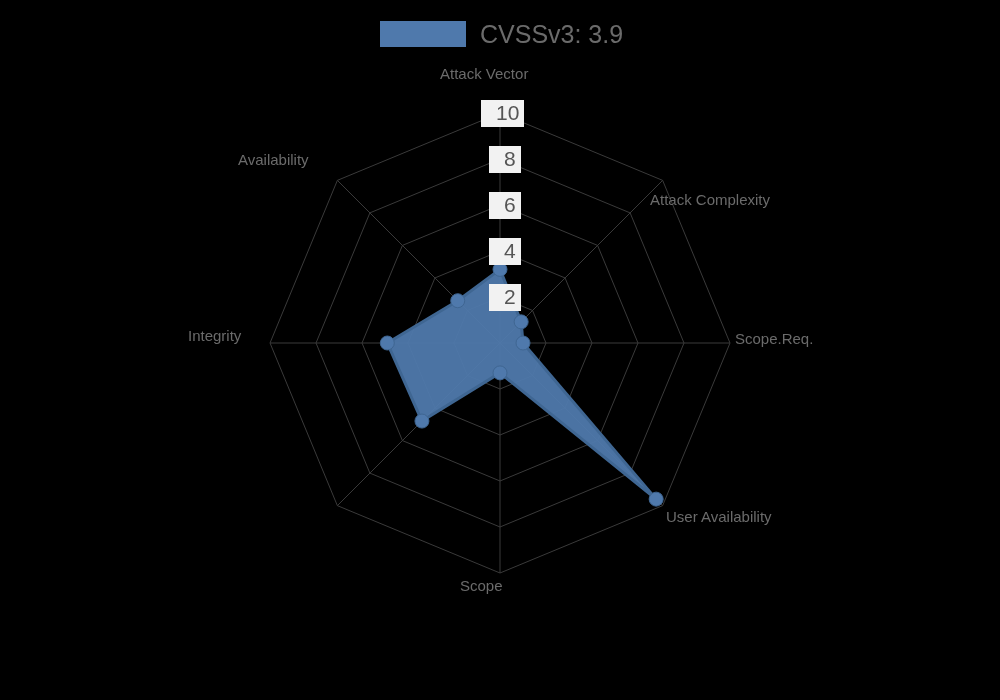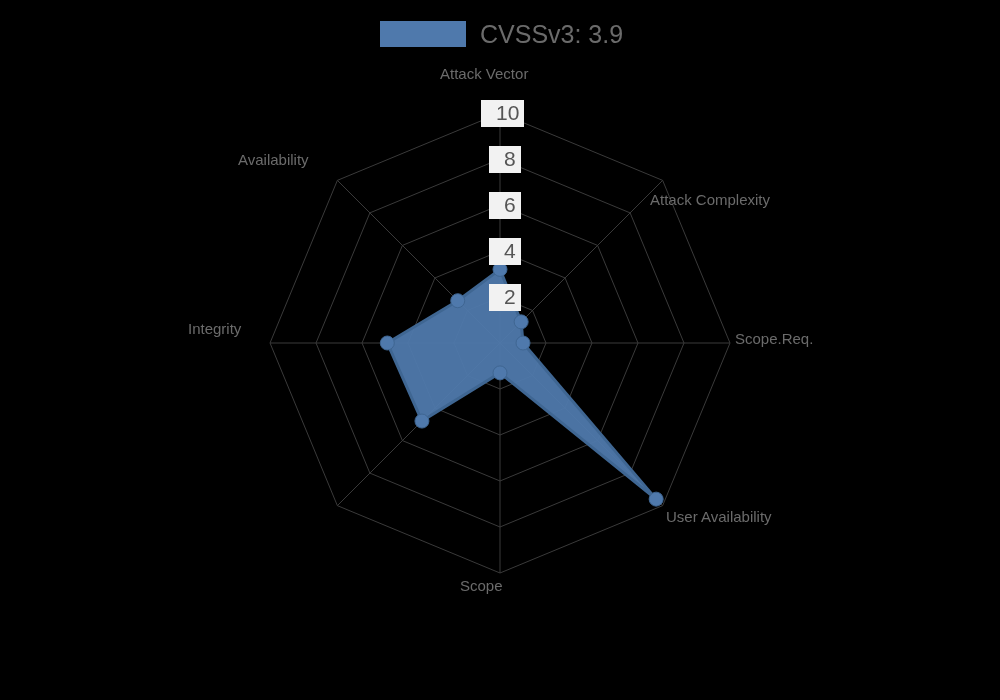--- a/index.html
+++ b/index.html
@@ -111,21 +111,21 @@
   <div class="legend">
     <div class="legend-swatch" style="background: rgb(79, 121, 172);"></div>
     <div class="legend-label">CVSSv3: 3.9</div>
   </div>
 
   <div class="axis-label" style="left:440px; top:65px;">Attack Vector</div>
   <div class="axis-label" style="left:650px; top:151px;margin-top:40px;">Attack Complexity</div>
   <div class="axis-label" style="left:735px; top:330px;">Scope.Req.</div>
   <div class="axis-label" style="left:666px; top:508px;">User Availability</div>
   <div class="axis-label" style="left:460px; top:577px;">Scope</div>
-  <div class="axis-label" style="left:188px; top:320px;">Integrity</div>
+  <div class="axis-label" style="left:188px; top:327px;">Integrity</div>
   <div class="axis-label" style="left:238px; top:151px;">Availability</div>
 
   <div class="tick-label" style="left:481px; top:100px;">10</div>
   <div class="tick-label" style="left:489px; top:146px;">8</div>
   <div class="tick-label" style="left:489px; top:192px;">6</div>
   <div class="tick-label" style="left:489px; top:238px;">4</div>
   <div class="tick-label" style="left:489px; top:284px;">2</div>
 
 </div>
 

